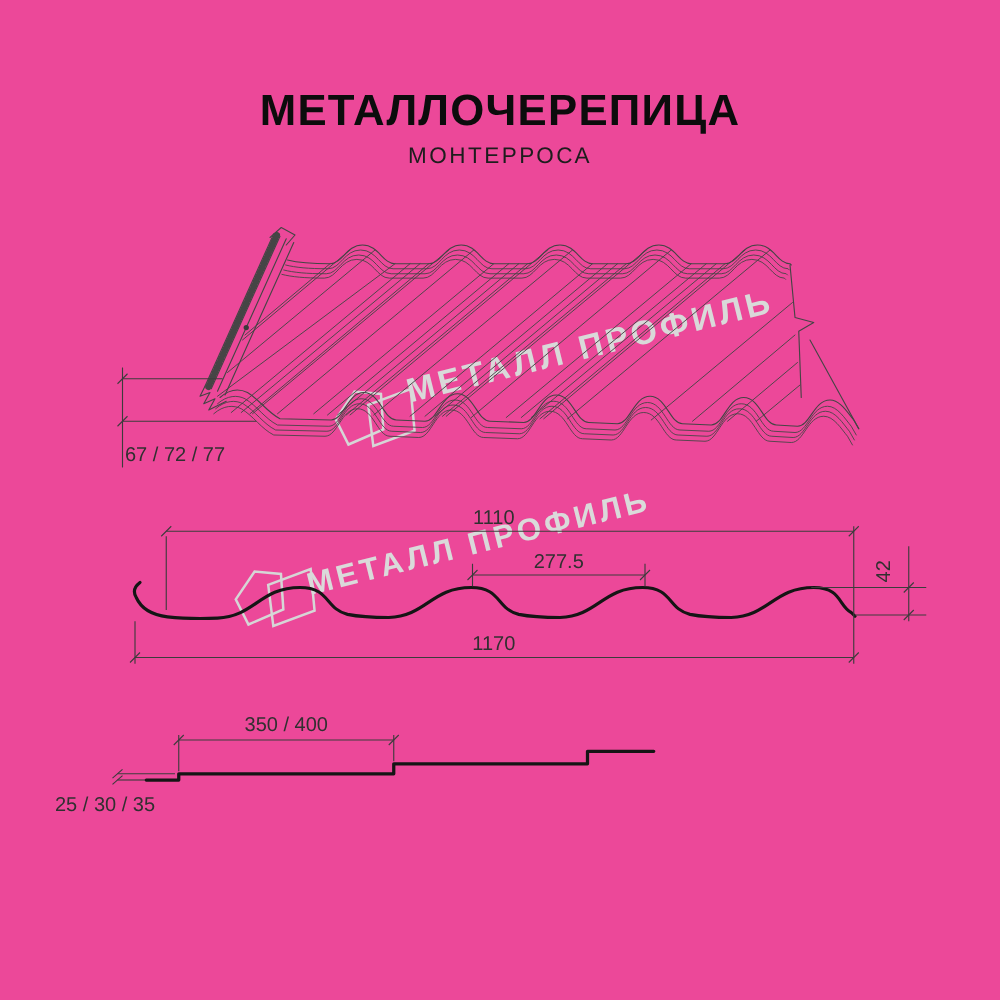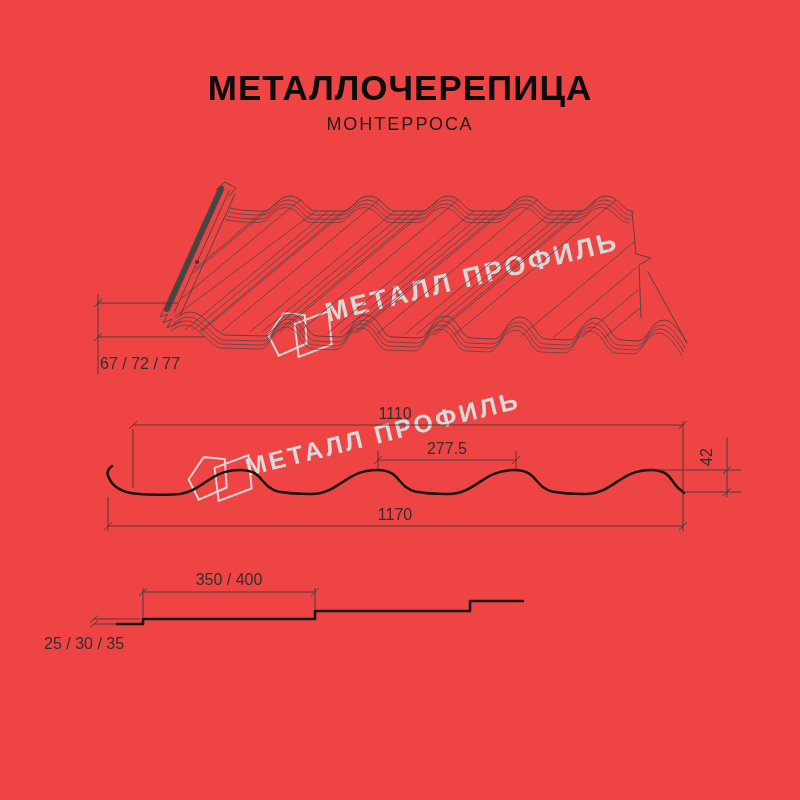--- a/index.html
+++ b/index.html
@@ -1,16 +1,16 @@
 <!DOCTYPE html>
 <html><head>
 <meta charset="utf-8">
 <style>
   html,body{margin:0;padding:0;background:#ffffff;}
-  .page{position:relative;width:800px;height:800px;background:#ef4444;overflow:hidden;
+  .page{position:relative;width:800px;height:800px;background:#ec4899;overflow:hidden;
         font-family:"Liberation Sans", sans-serif;}
   svg{display:block;}
   text{font-family:"Liberation Sans", sans-serif;fill:#262626;}
   .title-t{font-size:35px;font-weight:800;letter-spacing:1px;fill:#0c0c0c;}
   .subtitle-t{font-size:18px;font-weight:500;letter-spacing:2px;fill:#1d1d1d;}
   .dim-t{font-size:16px;fill:#303030;}
   .wm-t{font-size:27px;font-weight:700;letter-spacing:3px;fill:#d9d9d9;}
   .wm-t2{font-size:25px;font-weight:700;letter-spacing:3px;fill:#dadada;}
 </style>
 </head>

